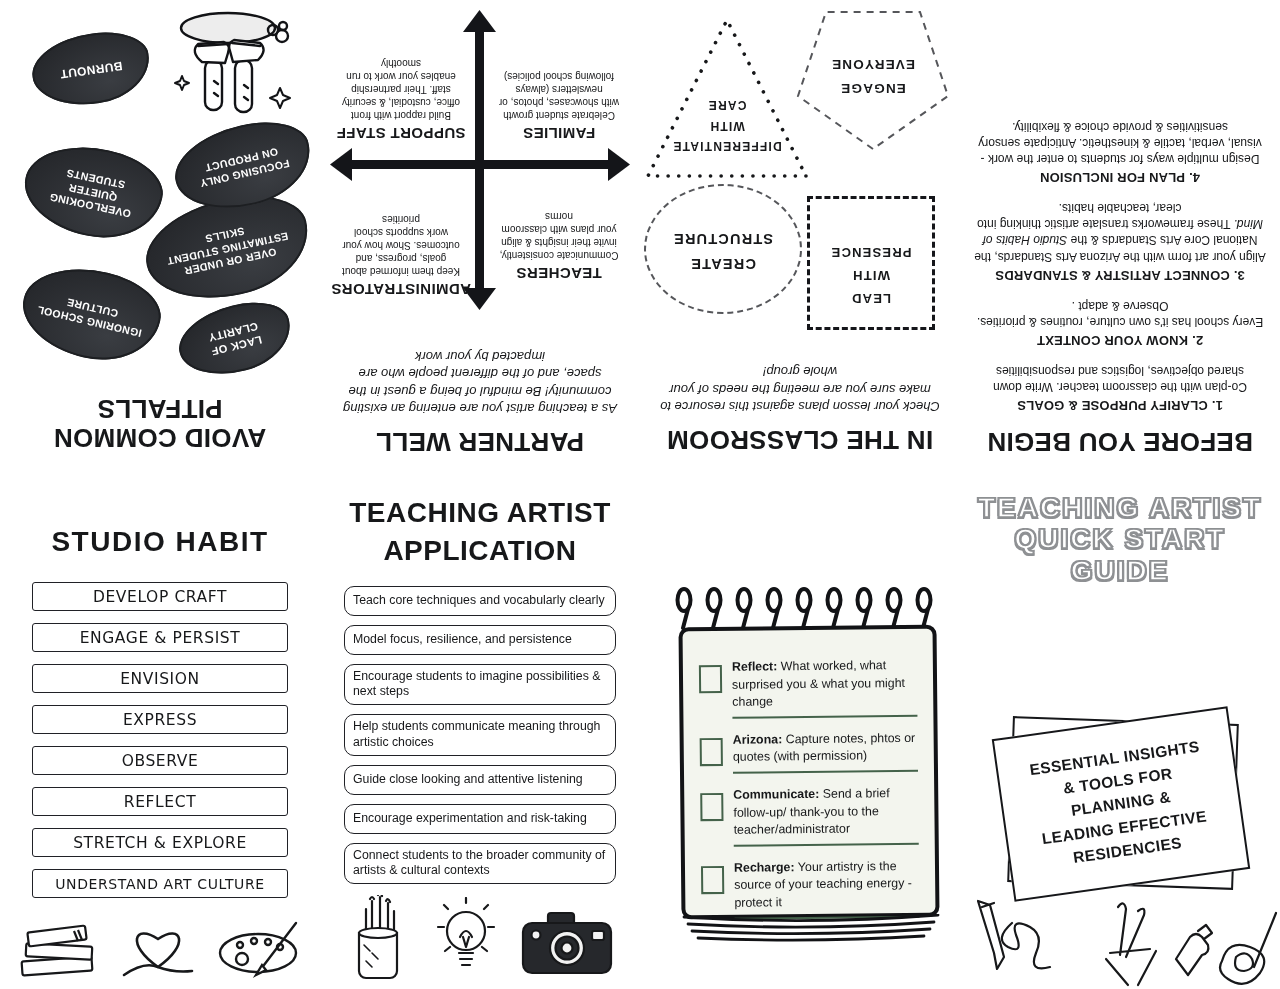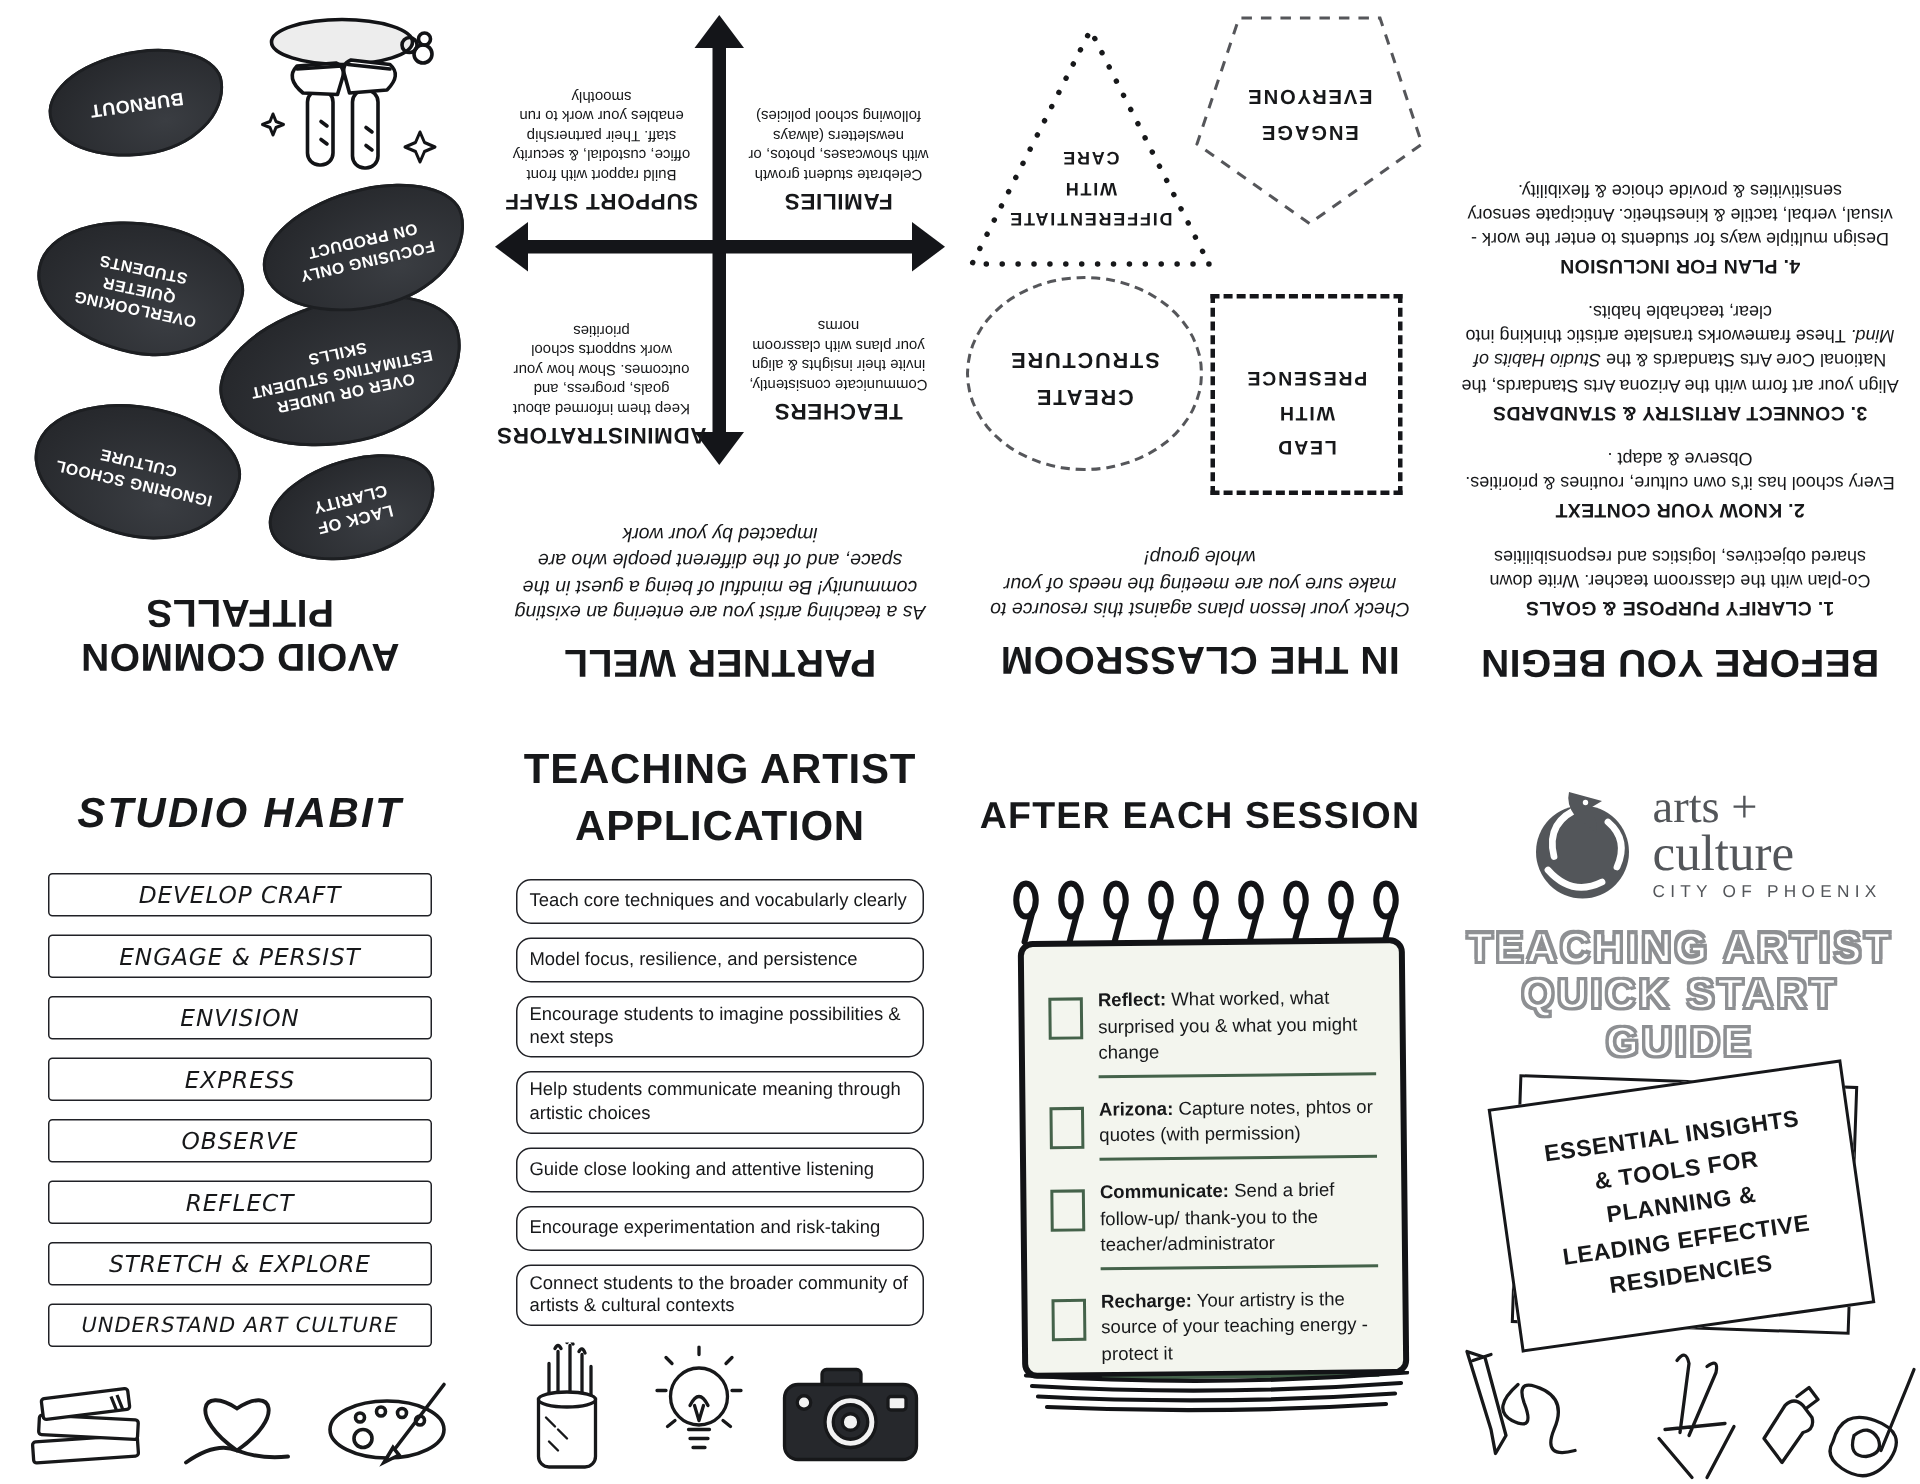--- a/index.html
+++ b/index.html
@@ -196,21 +196,21 @@
         <div class="step-h">3. CONNECT ARTISTRY &amp; STANDARDS</div>
         <div class="step-t"><span>Align your art form with the Arizona Arts Standards, the National Core Arts Standards &amp; the </span><i>Studio Habits of Mind.</i><span> These frameworks translate artistic thinking into clear, teachable habits.</span></div>
       </div>
       <div class="step">
         <div class="step-h">4. PLAN FOR INCLUSION</div>
         <div class="step-t">Design multiple ways for students to enter the work - visual, verbal, tactile &amp; kinesthetic. Anticipate sensory sensitivities &amp; provide choice &amp; flexibility.</div>
       </div>
     </div>
   </div>
 
-  <div class="bpanel" style="left:0;font-style:italic;">
+  <div class="bpanel" style="left:0;">
     <div class="habit-title">STUDIO HABIT</div>
     <div class="habit-list">
       <div class="habit-box">DEVELOP CRAFT</div>
       <div class="habit-box">ENGAGE &amp; PERSIST</div>
       <div class="habit-box">ENVISION</div>
       <div class="habit-box">EXPRESS</div>
       <div class="habit-box">OBSERVE</div>
       <div class="habit-box">REFLECT</div>
       <div class="habit-box">STRETCH &amp; EXPLORE</div>
       <div class="habit-box small">UNDERSTAND ART CULTURE</div>
@@ -285,21 +285,20 @@
           <circle cx="49" cy="41" r="11.5" fill="#26282c"></circle>
           <circle cx="49" cy="41" r="5.5" fill="#f2f2f2"></circle>
           <circle cx="18" cy="28" r="4.5" fill="#f2f2f2"></circle>
           <rect x="74" y="24" width="12" height="9" rx="2" fill="#f2f2f2"></rect>
         </g>
       </svg>
     </div>
   </div>
 
   <div class="bpanel" style="left:640px;">
-    <div class="session-title">AFTER EACH SESSION</div>
     <svg class="spiral" width="278" height="44" viewBox="0 0 278 44">
       <defs>
         <g id="coil" fill="none" stroke="#121316" stroke-width="4" stroke-linecap="round">
           <ellipse cx="10" cy="14" rx="6.5" ry="11"></ellipse>
           <path d="M14 23 L9 42"></path>
         </g>
       </defs>
       <use href="#coil" x="4"></use>
         <use href="#coil" x="34"></use>
         <use href="#coil" x="64"></use>
@@ -332,37 +331,20 @@
       <g fill="none" stroke="#121316" stroke-width="2.8" stroke-linecap="round">
         <path d="M8 3 Q135 11 262 1"></path>
         <path d="M12 10 Q135 17 258 8"></path>
         <path d="M16 17 Q135 23 254 15"></path>
         <path d="M22 24 Q135 29 248 22"></path>
       </g>
     </svg>
   </div>
 
   <div class="bpanel" style="left:960px;">
-    <div class="logo-row">
-      <svg width="78" height="80" viewBox="0 0 78 80">
-        <circle cx="39" cy="46" r="31" fill="#53565a"></circle>
-        <g fill="none" stroke="#fff" stroke-width="4.5" stroke-linecap="round">
-          <path d="M39 16 q-25 9 -19 33"></path>
-          <path d="M16 58 q16 18 36 8"></path>
-          <path d="M62 56 q8 -18 -6 -30"></path>
-        </g>
-        <path d="M30 6 L52 12 L42 18 q8 5 6 15 L34 22 q-6 -8 -4 -16 z" fill="#53565a"></path>
-        <circle cx="41" cy="13" r="1.8" fill="#fff"></circle>
-      </svg>
-      <div class="logo-txt">
-        <div class="logo-arts">arts +</div>
-        <div class="logo-culture">culture</div>
-        <div class="logo-city">CITY OF PHOENIX</div>
-      </div>
-    </div>
     <div class="outline-title">
       <div>TEACHING ARTIST</div>
       <div>QUICK START</div>
       <div>GUIDE</div>
     </div>
     <div class="card-wrap">
       <div class="card-back"></div>
       <div class="card-front">
         <div class="card-line">ESSENTIAL INSIGHTS</div>
         <div class="card-line">&amp; TOOLS FOR</div>

